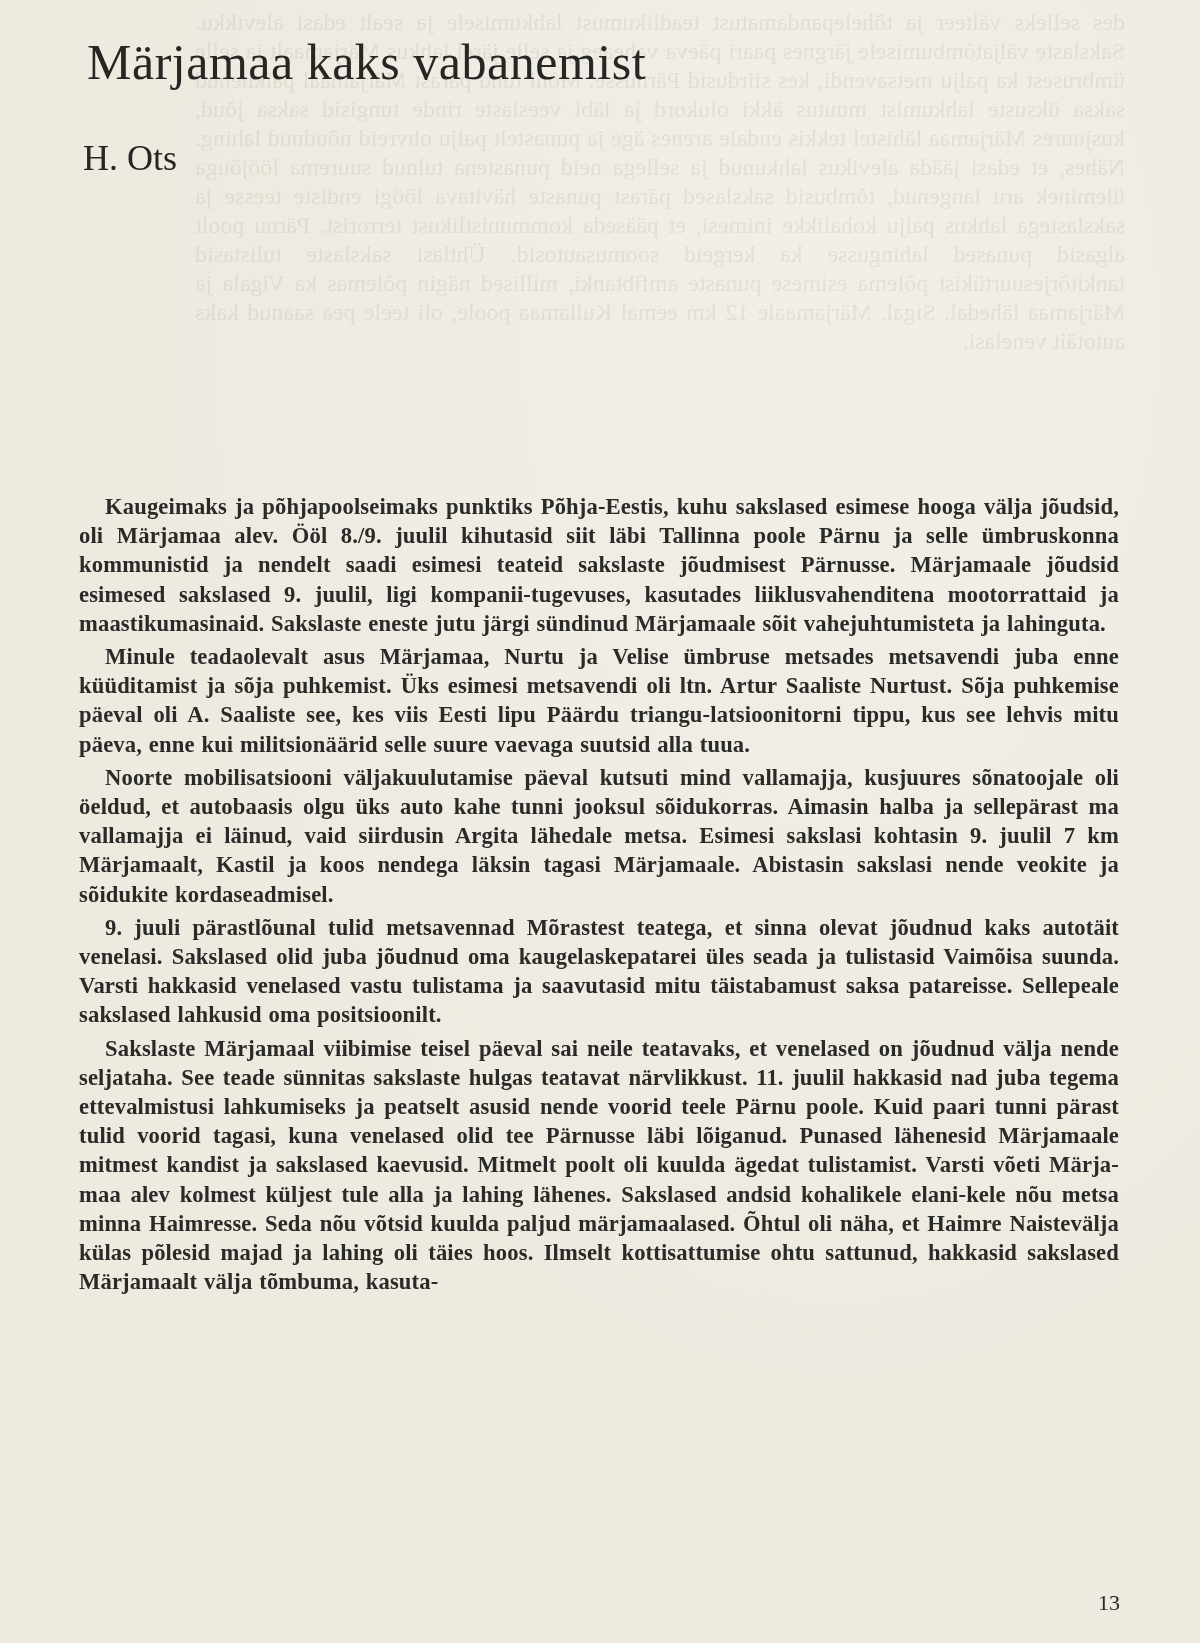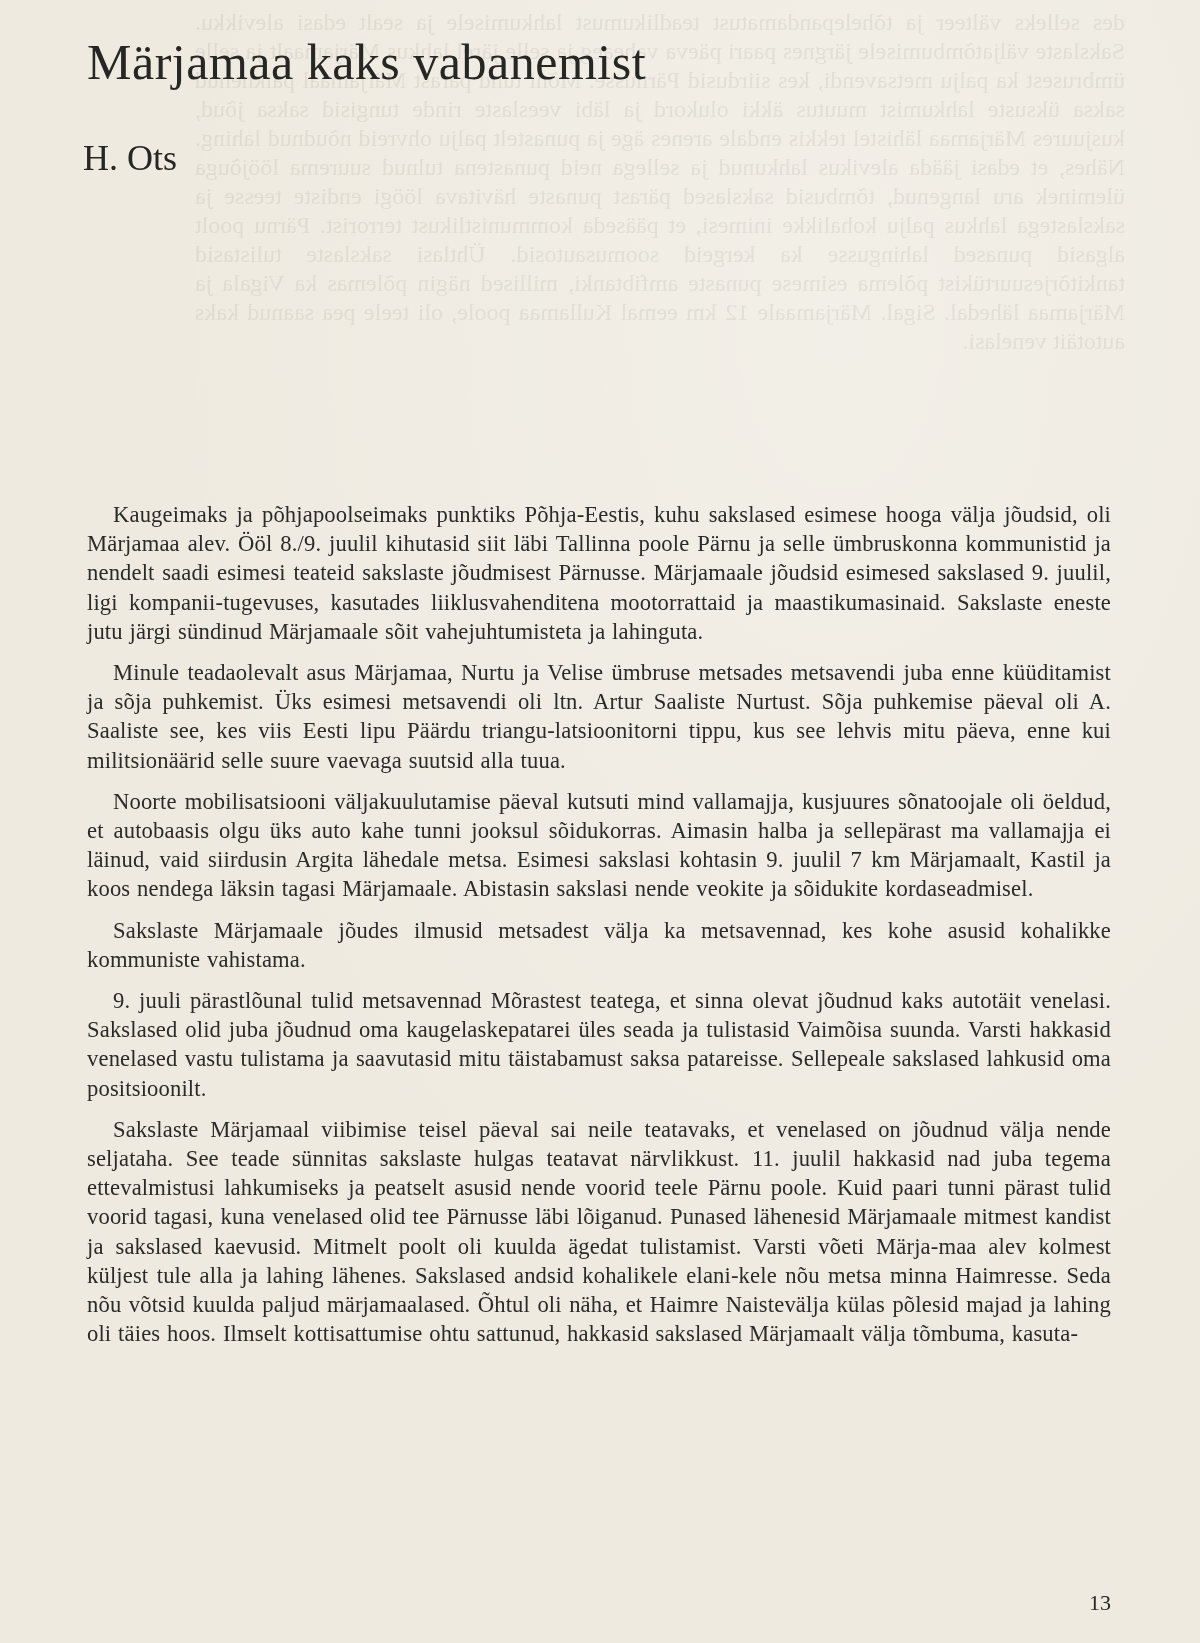--- a/index.html
+++ b/index.html
@@ -65,46 +65,46 @@
       left: 75px;
       top: 488px;
       width: 1048px;
       font-size: 22.6px;
       line-height: 29.2px;
       text-align: justify;
       letter-spacing: 0.15px;
       word-spacing: 1px;
     }
     .body-text p {
-      margin: 12px;
+      margin: 4px;
       text-indent: 26px;
+      font-weight: bold;
     }
     .page-number {
       position: absolute;
-      right: 89px;
+      right: 80px;
       top: 1590px;
       font-size: 22px;
       color: #262624;
     }
   </style>
 </head>
 <body>
 
 <div class="page">
 
   <div class="bleed">des selleks välteer ja tõhelepandamatust teadlikumust lahkumisele ja sealt edasi alevikku. Sakslaste väljatõmbumisele järgnes paari päeva vaheaeg ja selle järel lahkus Märjamaalt ja selle ümbrusest ka palju metsavendi, kes siirdusid Pärnusse. Mõni tund pärast Märjamaal paiknenud saksa üksuste lahkumist muutus äkki olukord ja läbi veeslaste rinde tungisid saksa jõud, kusjuures Märjamaa lähistel tekkis endale arenes äge ja punastelt palju ohvreid nõudnud lahing. Nähes, et edasi jääda alevikus lahkunud ja sellega neid punastena tulnud suurema lööjõuga üleminek aru langenud, tõmbusid sakslased pärast punaste hävitava löögi endiste teesse ja sakslastega lahkus palju kohalikke inimesi, et pääseda kommunistlikust terrorist. Pärnu poolt algasid punased lahingusse ka kergeid soomusautosid. Ühtlasi sakslaste tulistasid tankitõrjesuurtükist põlema esimese punaste amfibtanki, millised nägin põlemas ka Vigala ja Märjamaa lähedal. Sigal. Märjamaale 12 km eemal Kullamaa poole, oli teele pea saanud kaks autotäit venelasi.</div>
 
   <h1 class="title">Märjamaa kaks vabanemist</h1>
 
   <h2 class="author">H. Ots</h2>
 
   <div class="body-text">
     <p>Kaugeimaks ja põhjapoolseimaks punktiks Põhja-Eestis, kuhu sakslased esimese hooga välja jõudsid, oli Märjamaa alev. Ööl 8./9. juulil kihutasid siit läbi Tallinna poole Pärnu ja selle ümbruskonna kommunistid ja nendelt saadi esimesi teateid sakslaste jõudmisest Pärnusse. Märjamaale jõudsid esimesed sakslased 9. juulil, ligi kompanii-tugevuses, kasutades liiklusvahenditena mootorrattaid ja maastikumasinaid. Sakslaste eneste jutu järgi sündinud Märjamaale sõit vahejuhtumisteta ja lahinguta.</p>
     <p>Minule teadaolevalt asus Märjamaa, Nurtu ja Velise ümbruse metsades metsavendi juba enne küüditamist ja sõja puhkemist. Üks esimesi metsavendi oli ltn. Artur Saaliste Nurtust. Sõja puhkemise päeval oli A. Saaliste see, kes viis Eesti lipu Päärdu triangu-latsioonitorni tippu, kus see lehvis mitu päeva, enne kui militsionäärid selle suure vaevaga suutsid alla tuua.</p>
     <p>Noorte mobilisatsiooni väljakuulutamise päeval kutsuti mind vallamajja, kusjuures sõnatoojale oli öeldud, et autobaasis olgu üks auto kahe tunni jooksul sõidukorras. Aimasin halba ja sellepärast ma vallamajja ei läinud, vaid siirdusin Argita lähedale metsa. Esimesi sakslasi kohtasin 9. juulil 7 km Märjamaalt, Kastil ja koos nendega läksin tagasi Märjamaale. Abistasin sakslasi nende veokite ja sõidukite kordaseadmisel.</p>
-    <p>Sakslaste Märjamaale jõudes ilmusid metsadest välja ka metsavennad, kes kohe asusid kohalikke kommuniste vahistama.</p>
     <p>9. juuli pärastlõunal tulid metsavennad Mõrastest teatega, et sinna olevat jõudnud kaks autotäit venelasi. Sakslased olid juba jõudnud oma kaugelaskepatarei üles seada ja tulistasid Vaimõisa suunda. Varsti hakkasid venelased vastu tulistama ja saavutasid mitu täistabamust saksa patareisse. Sellepeale sakslased lahkusid oma positsioonilt.</p>
     <p>Sakslaste Märjamaal viibimise teisel päeval sai neile teatavaks, et venelased on jõudnud välja nende seljataha. See teade sünnitas sakslaste hulgas teatavat närvlikkust. 11. juulil hakkasid nad juba tegema ettevalmistusi lahkumiseks ja peatselt asusid nende voorid teele Pärnu poole. Kuid paari tunni pärast tulid voorid tagasi, kuna venelased olid tee Pärnusse läbi lõiganud. Punased lähenesid Märjamaale mitmest kandist ja sakslased kaevusid. Mitmelt poolt oli kuulda ägedat tulistamist. Varsti võeti Märja-maa alev kolmest küljest tule alla ja lahing lähenes. Sakslased andsid kohalikele elani-kele nõu metsa minna Haimresse. Seda nõu võtsid kuulda paljud märjamaalased. Õhtul oli näha, et Haimre Naistevälja külas põlesid majad ja lahing oli täies hoos. Ilmselt kottisattumise ohtu sattunud, hakkasid sakslased Märjamaalt välja tõmbuma, kasuta-</p>
   </div>
 
   <div class="page-number">13</div>
 
 </div>
 
 </body></html>

